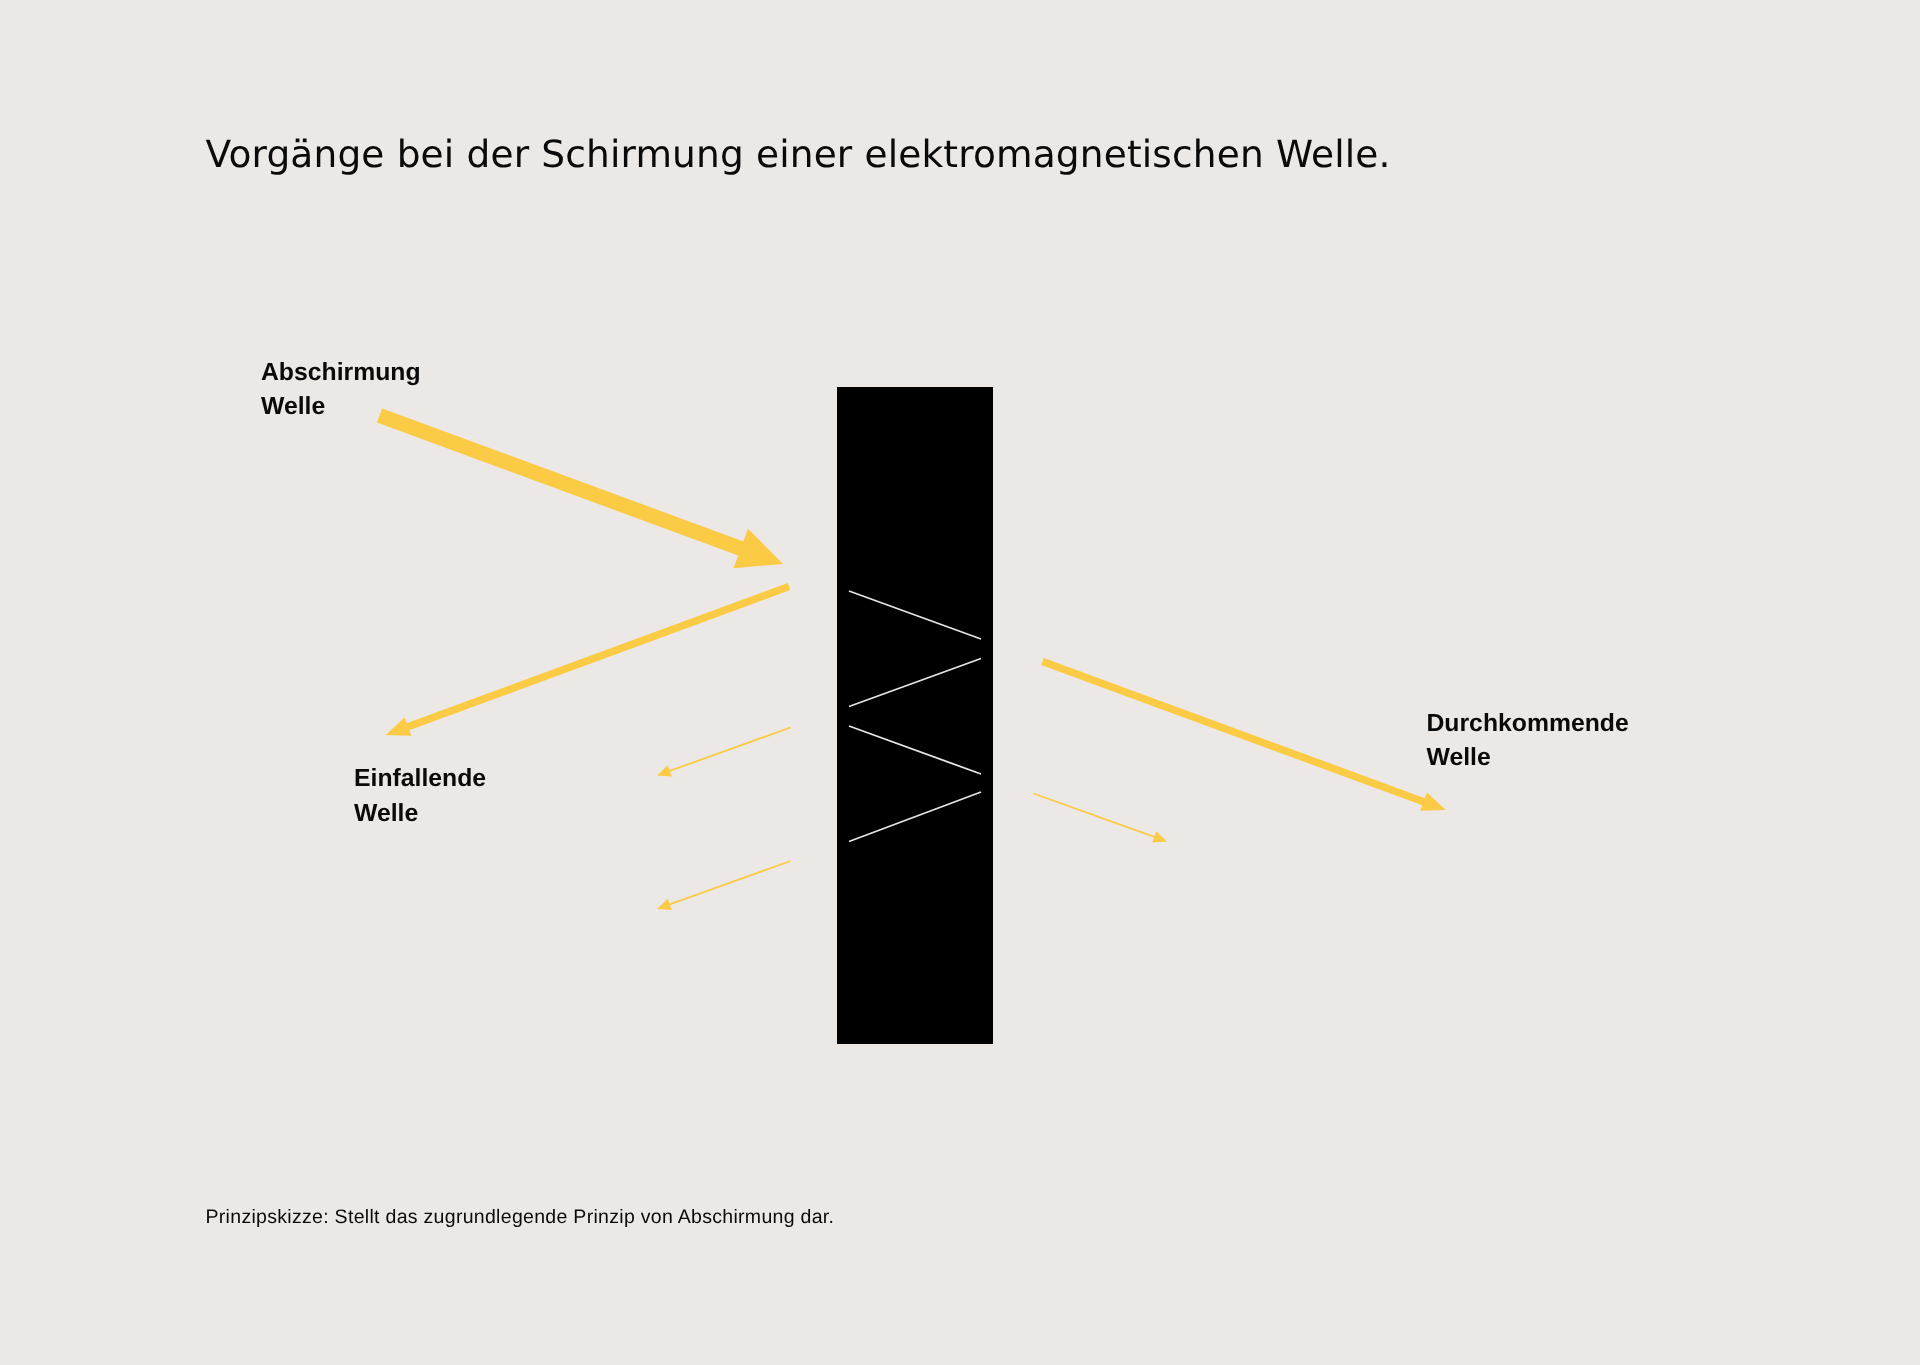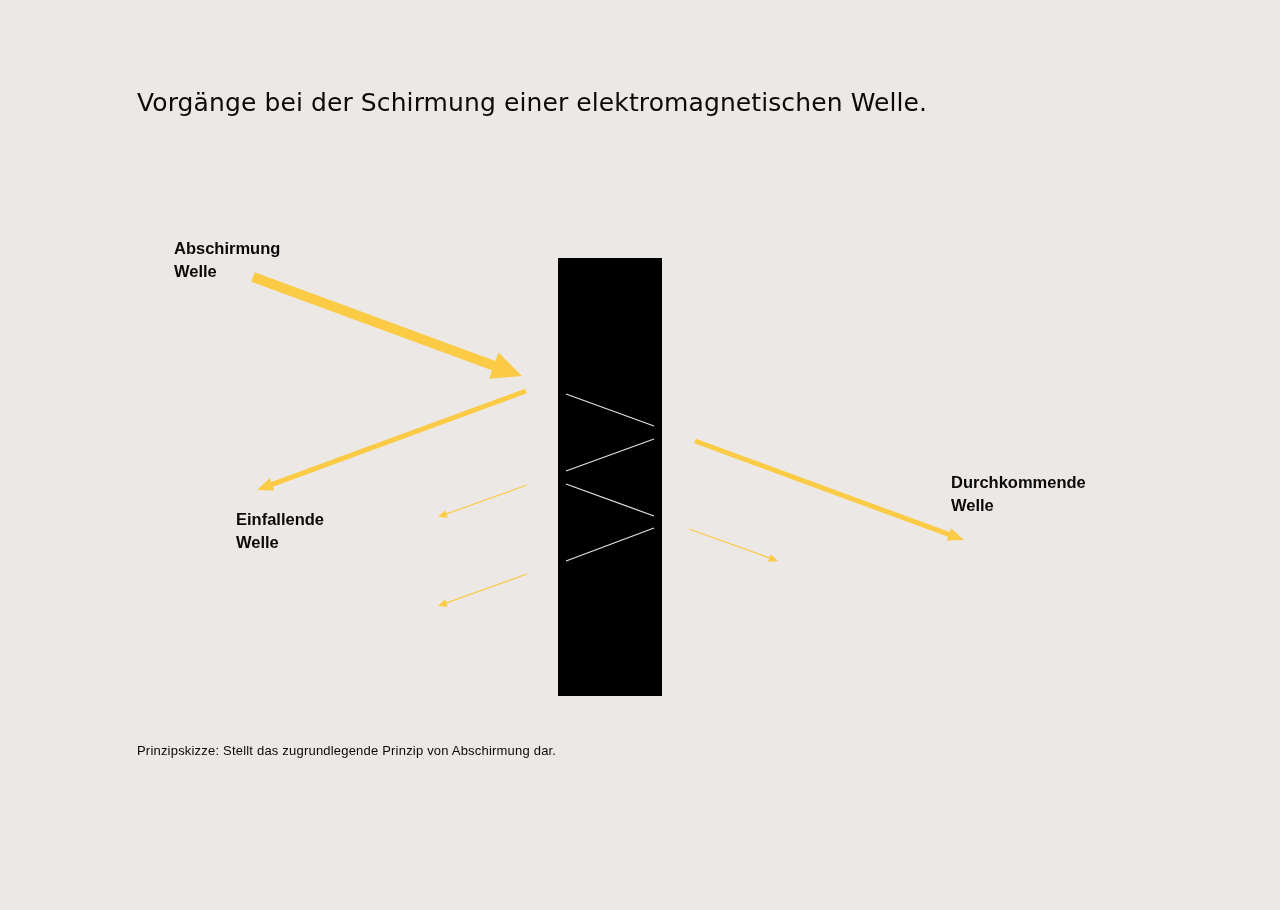--- a/index.html
+++ b/index.html
@@ -34,21 +34,21 @@
       font-weight: bold;
       font-size: 16.5px;
       line-height: 23px;
       margin: 0;
       white-space: nowrap;
     }
     .label span { display: block; }
     .caption {
       position: absolute;
       left: 137px;
-      top: 743px;
+      top: 803px;
       font-family: "Liberation Sans", sans-serif;
       font-size: 13px;
       letter-spacing: 0.2px;
       margin: 0;
       white-space: nowrap;
     }
     svg.diagram {
       position: absolute;
       left: 0;
       top: 0;

